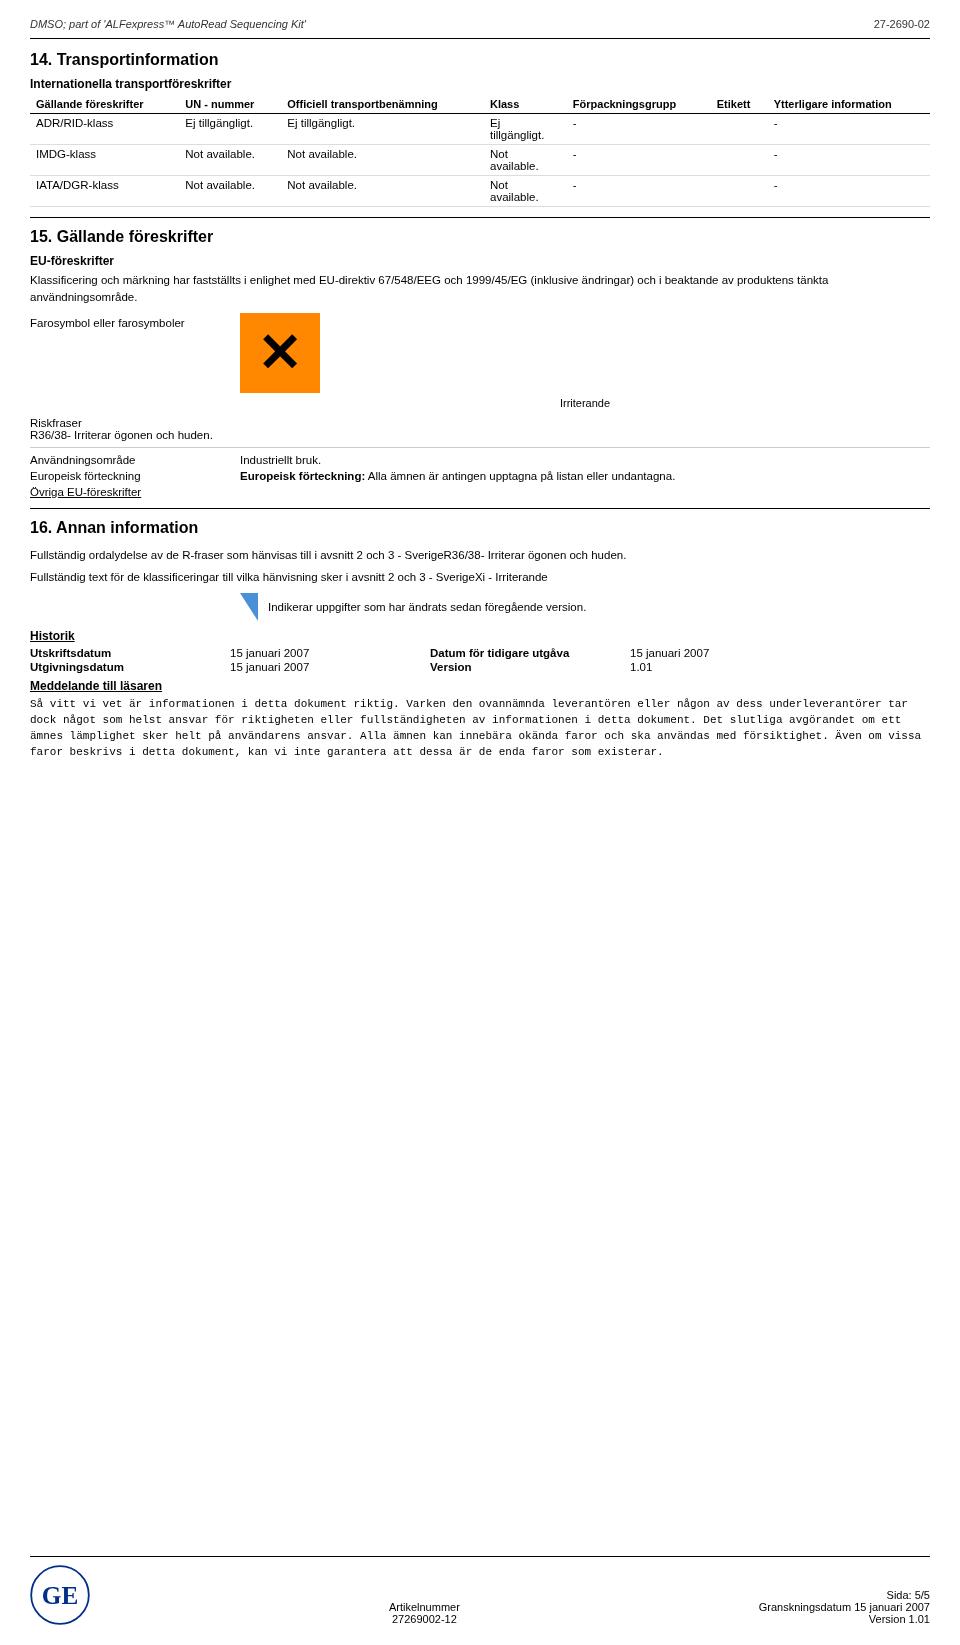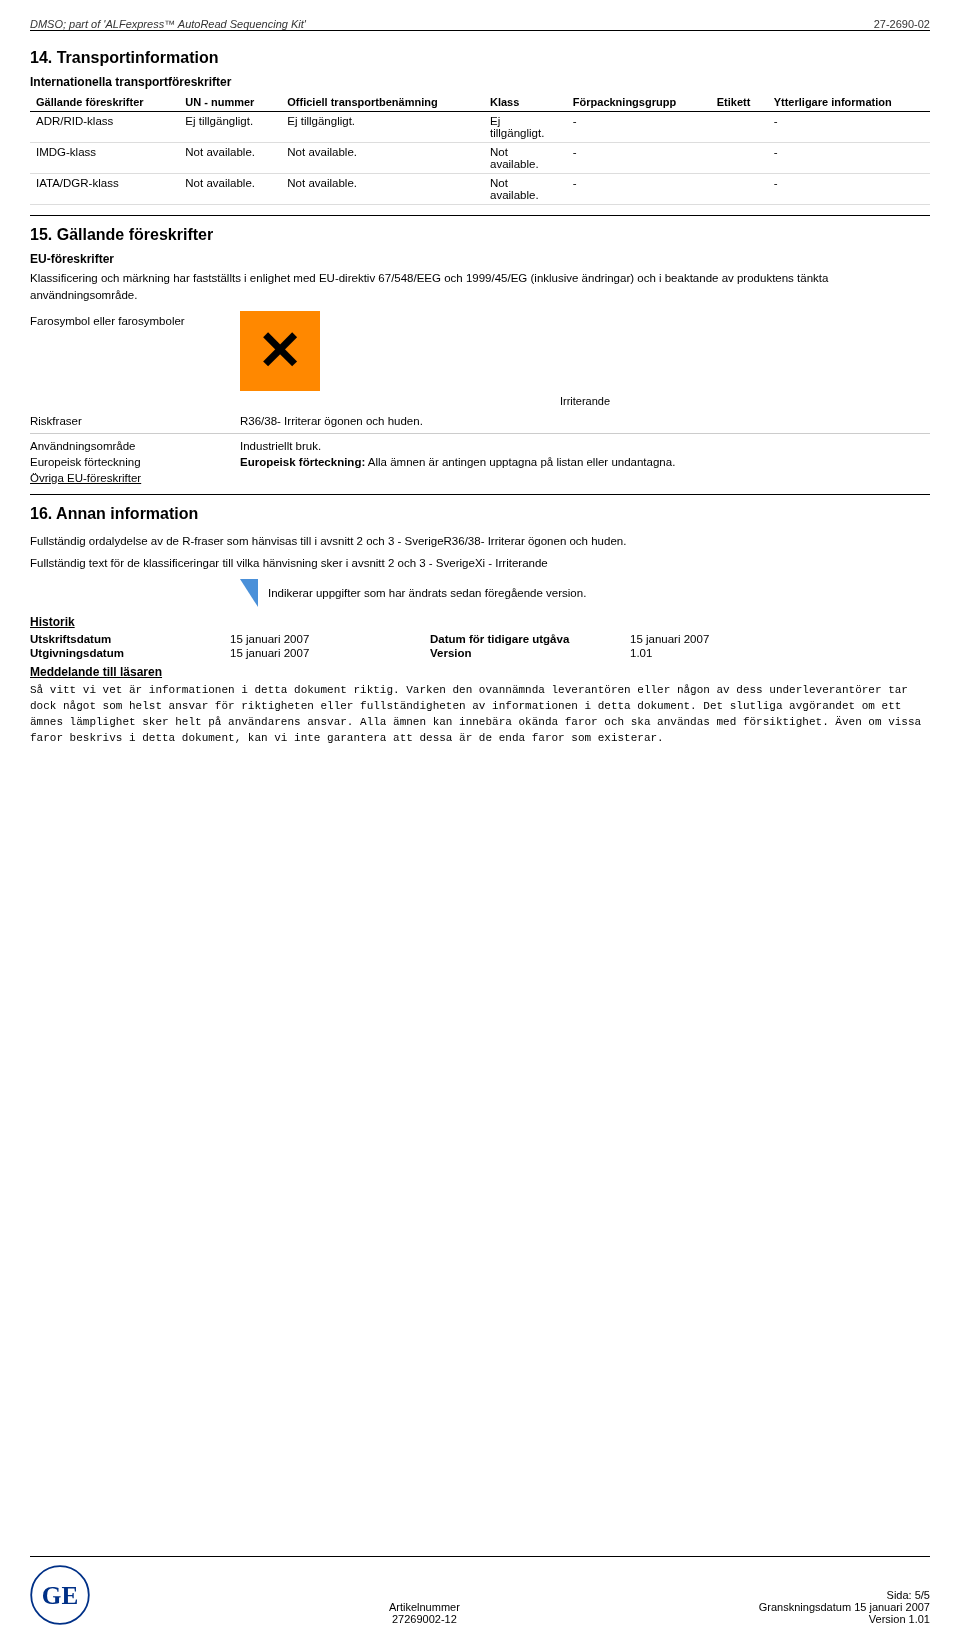--- a/index.html
+++ b/index.html
@@ -16,22 +16,22 @@
       width: 960px;
       min-height: 1645px;
       padding: 18px 30px 20px 30px;
       position: relative;
     }
     .page-header {
       display: flex;
       justify-content: space-between;
       align-items: flex-start;
       border-bottom: 1px solid #000;
-      padding-bottom: 0;
-      margin-bottom: 18px;
+      padding-bottom: 8px;
+      margin-bottom: 12px;
     }
     .page-header-left {
       font-size: 11px;
       font-style: italic;
       color: #333;
     }
     .page-header-right {
       font-size: 11px;
       color: #333;
     }
@@ -117,20 +117,21 @@
       font-family: 'Times New Roman', serif;
     }
     .hazard-label {
       font-size: 11px;
       text-align: center;
     }
     .risk-row {
       display: flex;
       align-items: flex-start;
       margin-bottom: 6px;
+      flex-direction: column;
     }
     .risk-label {
       min-width: 210px;
       font-size: 11.5px;
     }
     .risk-value {
       flex: 1;
       font-size: 11.5px;
     }
     .anv-row {

